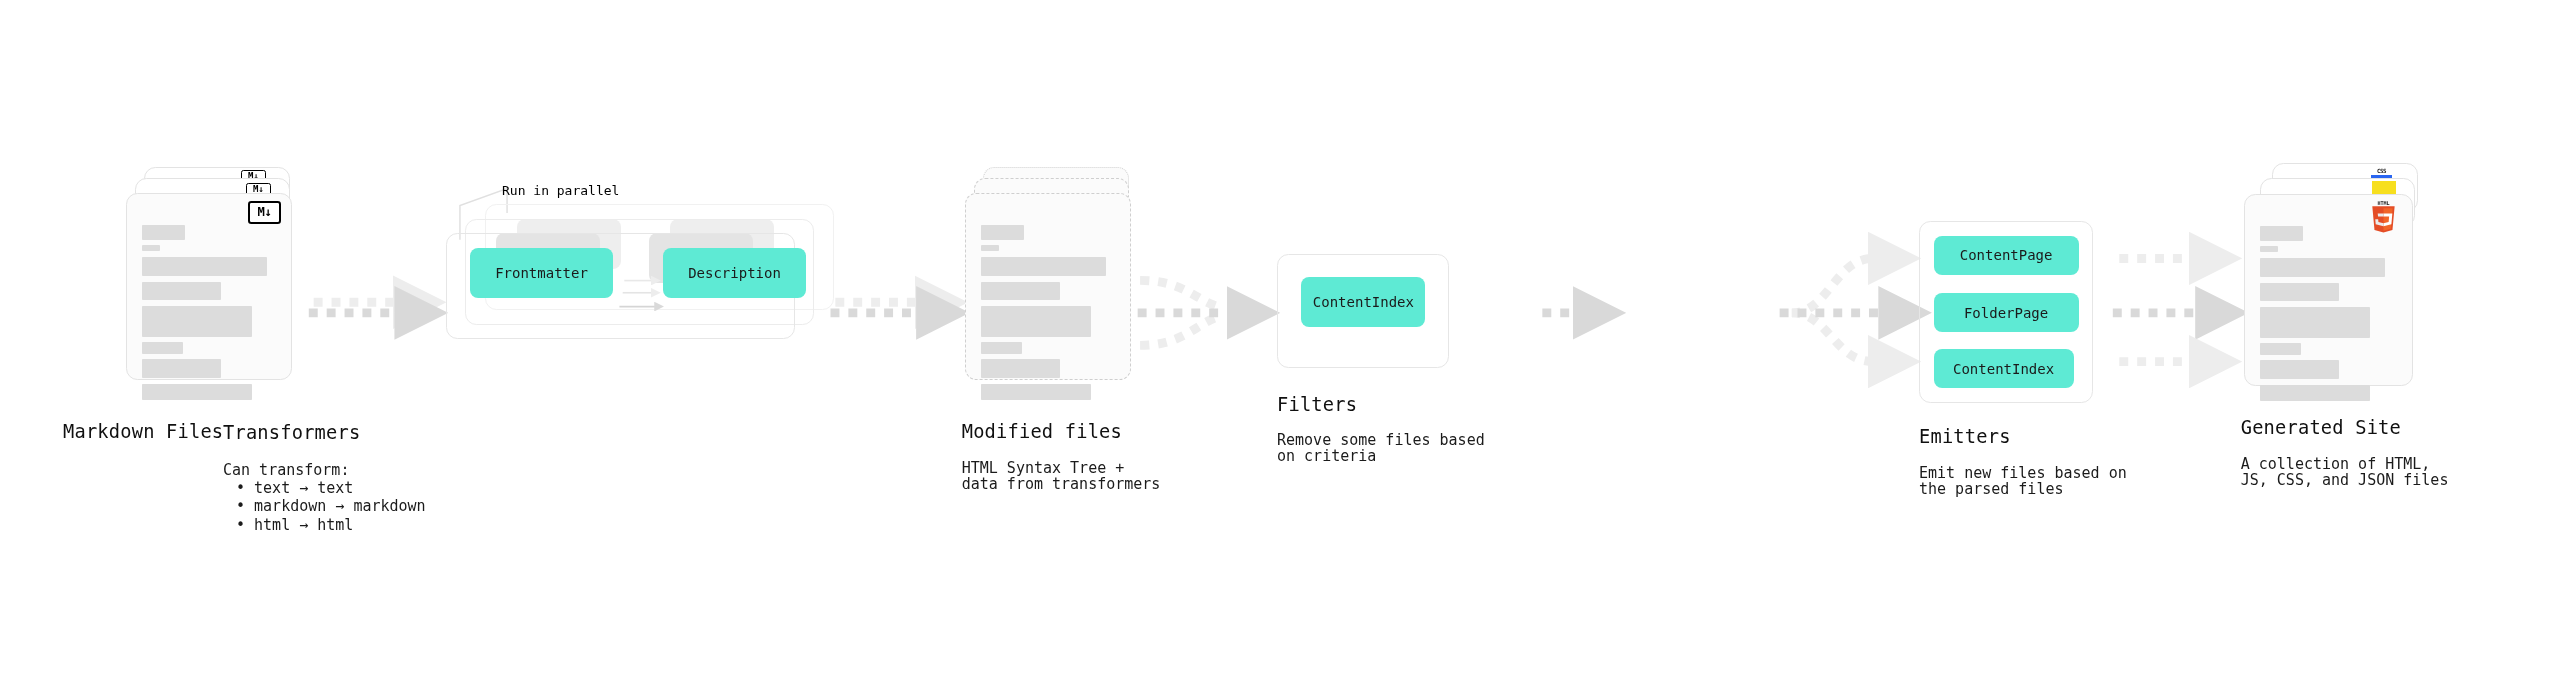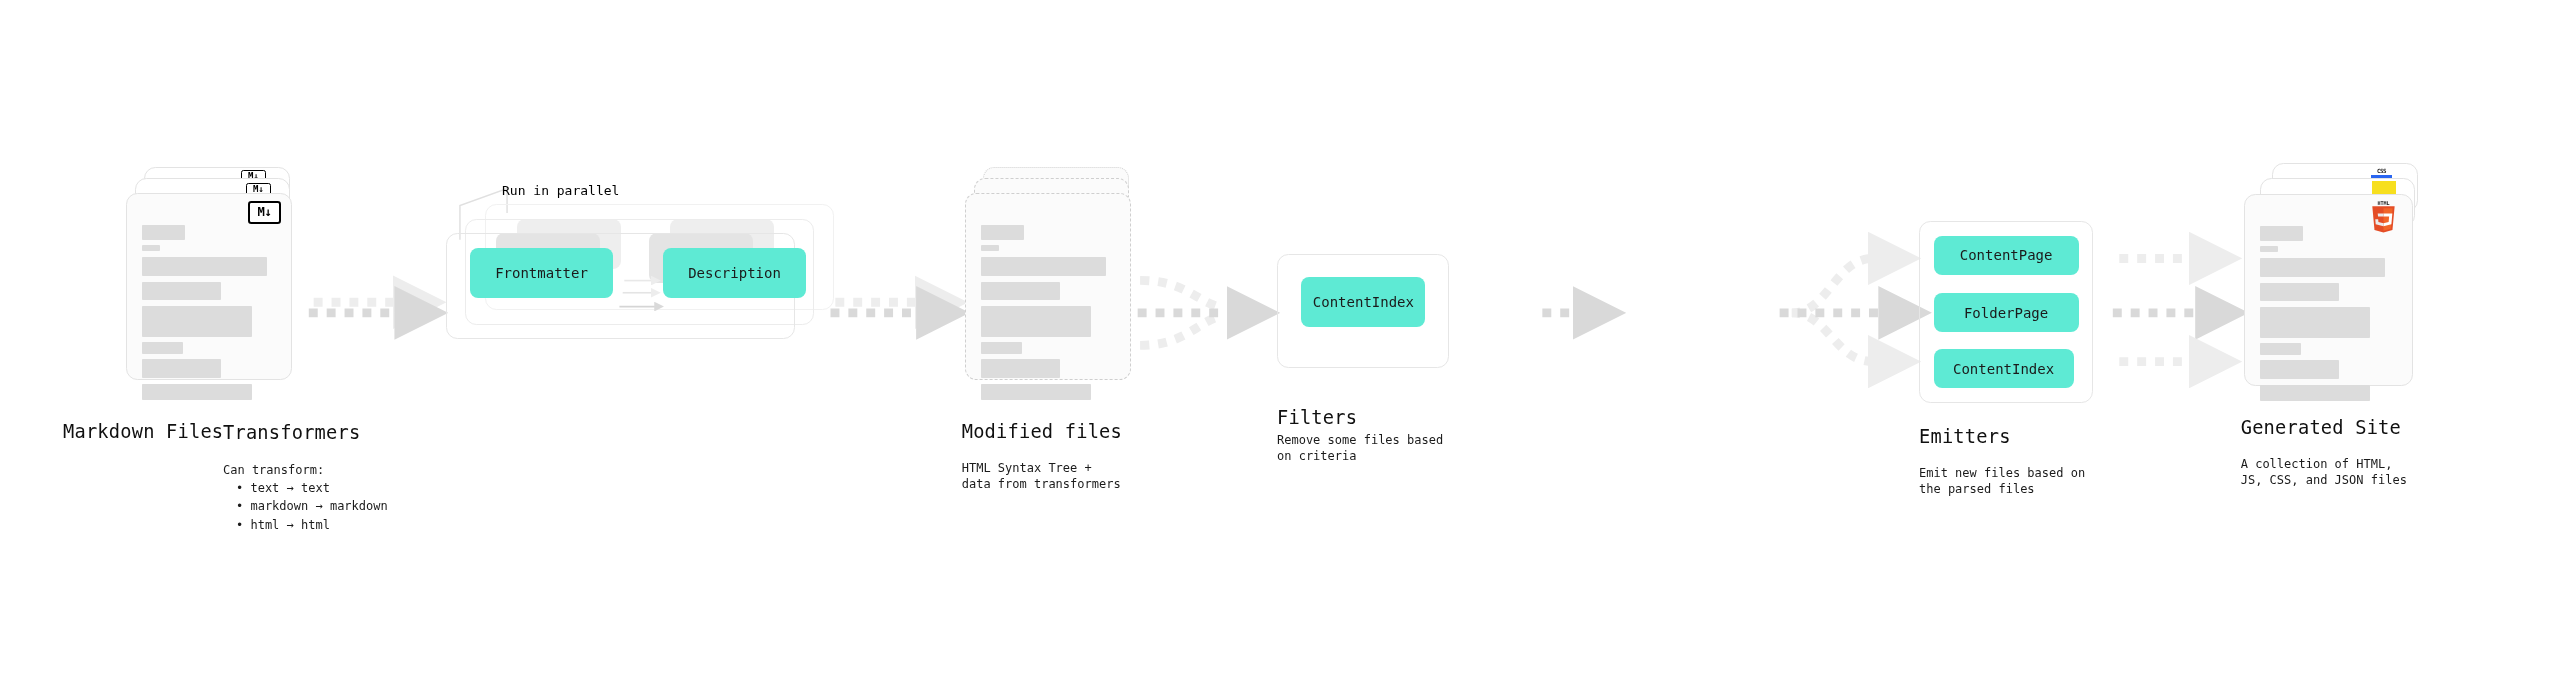--- a/index.html
+++ b/index.html
@@ -102,21 +102,21 @@
   
   .title {
     position: absolute;
     font-size: 18.7px;
     letter-spacing: 0.2px;
     color: #101010;
     white-space: nowrap;
   }
   .subtitle {
     position: absolute;
-    font-size: 12px;
+    font-size: 15px;
     line-height: 16.3px;
     color: #1b1b1b;
     white-space: pre;
   }
   .note-parallel {
     position: absolute;
     font-size: 13px;
     color: #000000;
     white-space: nowrap;
   }
@@ -250,21 +250,21 @@
       </div>
     </div>
     <div class="title" style="left:-3.3px; top:254px;">Modified files</div>
     <div class="subtitle" style="left:-3.3px; top:293px;">HTML Syntax Tree +
 data from transformers</div>
   </div>
 
   <div class="node" style="left:1277px; top:254px;">
     <div class="groupbox" style="left:0px; top:0px; width:172px; height:114px;"></div>
     <div class="pill" style="left:24.4px; top:23px; width:124px; height:50px;">ContentIndex</div>
-    <div class="title" style="left:0px; top:140px;margin-top:13px;">Filters</div>
+    <div class="title" style="left:0px; top:140px;">Filters</div>
     <div class="subtitle" style="left:0px; top:178px;">Remove some files based
 on criteria</div>
   </div>
 
 
   <div class="node" style="left:1919px; top:221px;">
     <div class="groupbox" style="left:0px; top:0px; width:174px; height:182px;"></div>
     <div class="pill" style="left:14.6px; top:14.6px; width:145px; height:39px;">ContentPage</div>
     <div class="pill" style="left:14.6px; top:72px; width:145px; height:39px;">FolderPage</div>
     <div class="pill" style="left:14.6px; top:128px; width:140px; height:39px;">ContentIndex</div>

